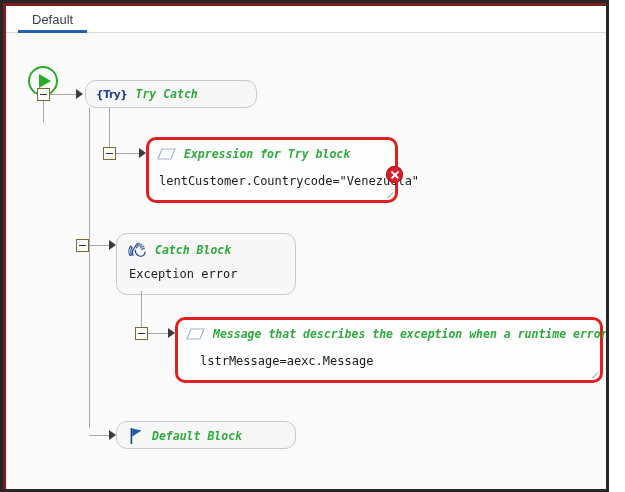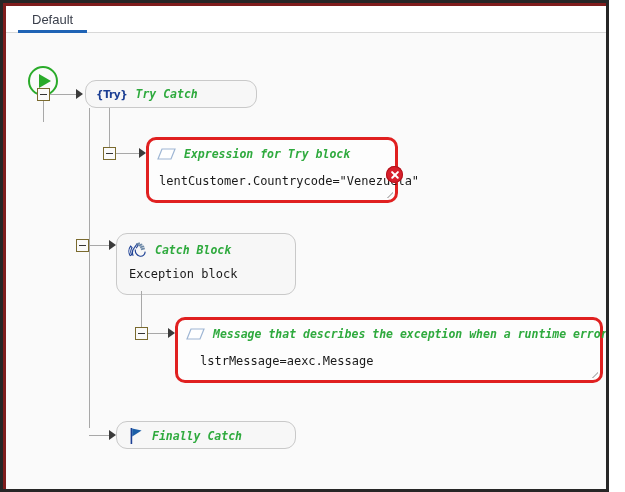--- a/index.html
+++ b/index.html
@@ -230,21 +230,21 @@
           <path d="M3.2,14.6 C1.2,11.8 1.6,7.8 3.6,5.2 L5.0,6.6 C3.6,8.7 3.4,11.6 4.7,13.7 Z" fill="#ffffff" stroke="#1c3f94" stroke-width="1.1"></path>
           <path d="M6.2,14.8 C5.0,12.2 5.6,8.6 7.6,6.4 L9.8,3.2 L11.2,4.0 L9.2,7.2" fill="none" stroke="#1c3f94" stroke-width="1.1"></path>
           <path d="M9.0,2.4 L12.6,1.2 L13.2,2.8 L9.8,4.0 Z" fill="#6f8aa8"></path>
           <path d="M11.0,3.8 L15.0,2.6 L15.6,4.2 L11.8,5.4 Z" fill="#6f8aa8"></path>
           <path d="M12.6,5.6 L16.8,4.4 L17.4,6.0 L13.4,7.2 Z" fill="#6f8aa8"></path>
           <path d="M13.6,7.6 L17.6,6.6 L18.0,8.2 L14.2,9.2 Z" fill="#6f8aa8"></path>
           <path d="M8.2,8.6 C8.2,12.0 10.0,14.6 13.0,15.2 C16.0,15.6 18.0,13.6 18.2,10.6" fill="none" stroke="#1c3f94" stroke-width="1.1"></path>
         </svg>
         <span class="node-title">Catch Block</span>
       </div>
-      <div class="node-body" style="left:12px; top:33px;">Exception block</div>
+      <div class="node-body" style="left:12px; top:33px;">Exception error</div>
     </div>
 
     <div class="vline" style="left:135px; top:258px; height:43px;"></div>
 
     <div class="toggle" style="left:129px; top:294px;"></div>
     <div class="hline" style="left:142px; top:300px; width:22px;"></div>
     <div class="arrowhead" style="left:162px; top:295px;"></div>
 
     <div class="node-err" style="left:169px; top:284px; width:428px; height:66px;">
       <div class="node-head" style="left:8px; top:7px;">
@@ -259,18 +259,18 @@
 
     <div class="hline" style="left:83px; top:402px; width:22px;"></div>
     <div class="arrowhead" style="left:103px; top:397px;"></div>
 
     <div class="node" style="left:110px; top:388px; width:180px; height:28px;">
       <div class="node-head" style="left:12px; top:5px;">
         <svg class="icon-flag" viewBox="0 0 15 18">
           <rect x="1.6" y="1" width="1.6" height="16" fill="#1c3f94"></rect>
           <path d="M3.2,1.6 L12.6,3.4 L3.2,9.6 Z" fill="#1c5fa8"></path>
         </svg>
-        <span class="node-title">Finally Catch</span>
+        <span class="node-title">Default Block</span>
       </div>
     </div>
 
   </div>
 </div>
 
 </body></html>

